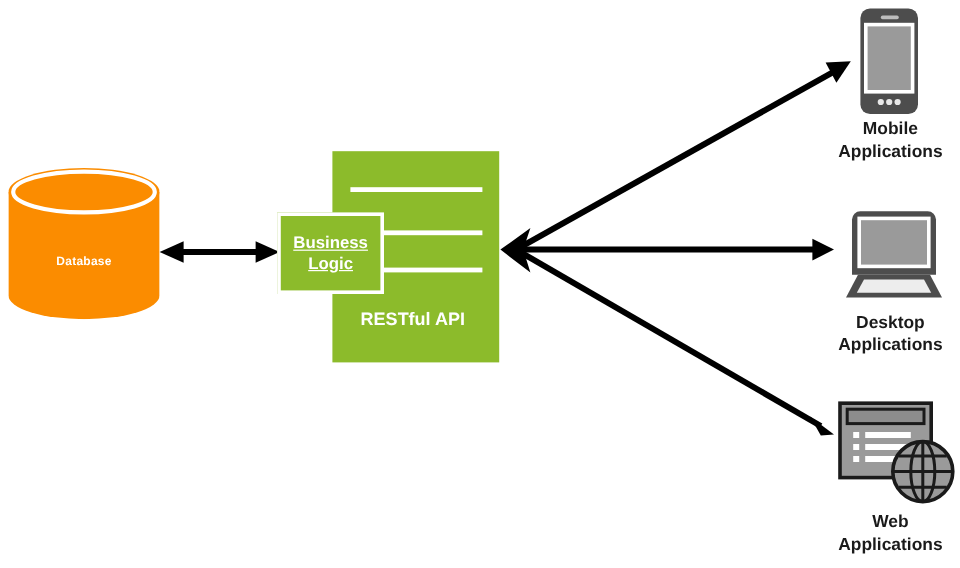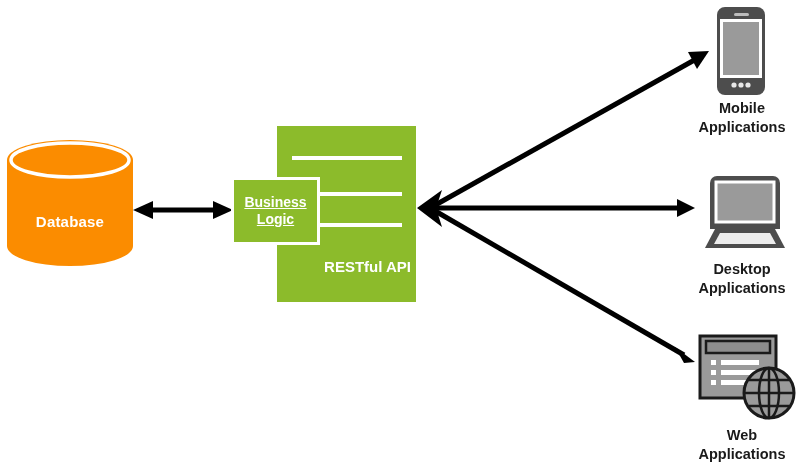--- a/index.html
+++ b/index.html
@@ -17,41 +17,41 @@
   }
   .layer{position:absolute;left:0;top:0;width:800px;height:473px;}
   svg.layer{pointer-events:none;}
 
   
   #database-node{position:absolute;left:7px;top:140px;width:126px;height:126px;}
   #database-label{
     position:absolute;left:7px;top:214px;width:126px;
     text-align:center;
     color:#ffffff;
-    font-size:15px;
+    font-size:10px;
     font-weight:bold;
     letter-spacing:.2px;
     line-height:1;
   }
 
   
   #api-node{
     position:absolute;left:277px;top:126px;
     width:139px;height:176px;
     background:#8cbb2b;
   }
   .api-line{
     position:absolute;left:15px;width:110px;height:4px;background:#ffffff;
   }
   #api-line-1{top:30px;}
   #api-line-2{top:66px;}
   #api-line-3{top:97px;}
   #api-label{
     position:absolute;left:277px;top:259px;width:134px;
-    text-align:right;
+    text-align:center;
     color:#ffffff;
     font-size:15px;
     font-weight:bold;
     line-height:1;
   }
 
   
   #business-logic-node{
     position:absolute;left:231px;top:177px;
     width:89px;height:68px;

